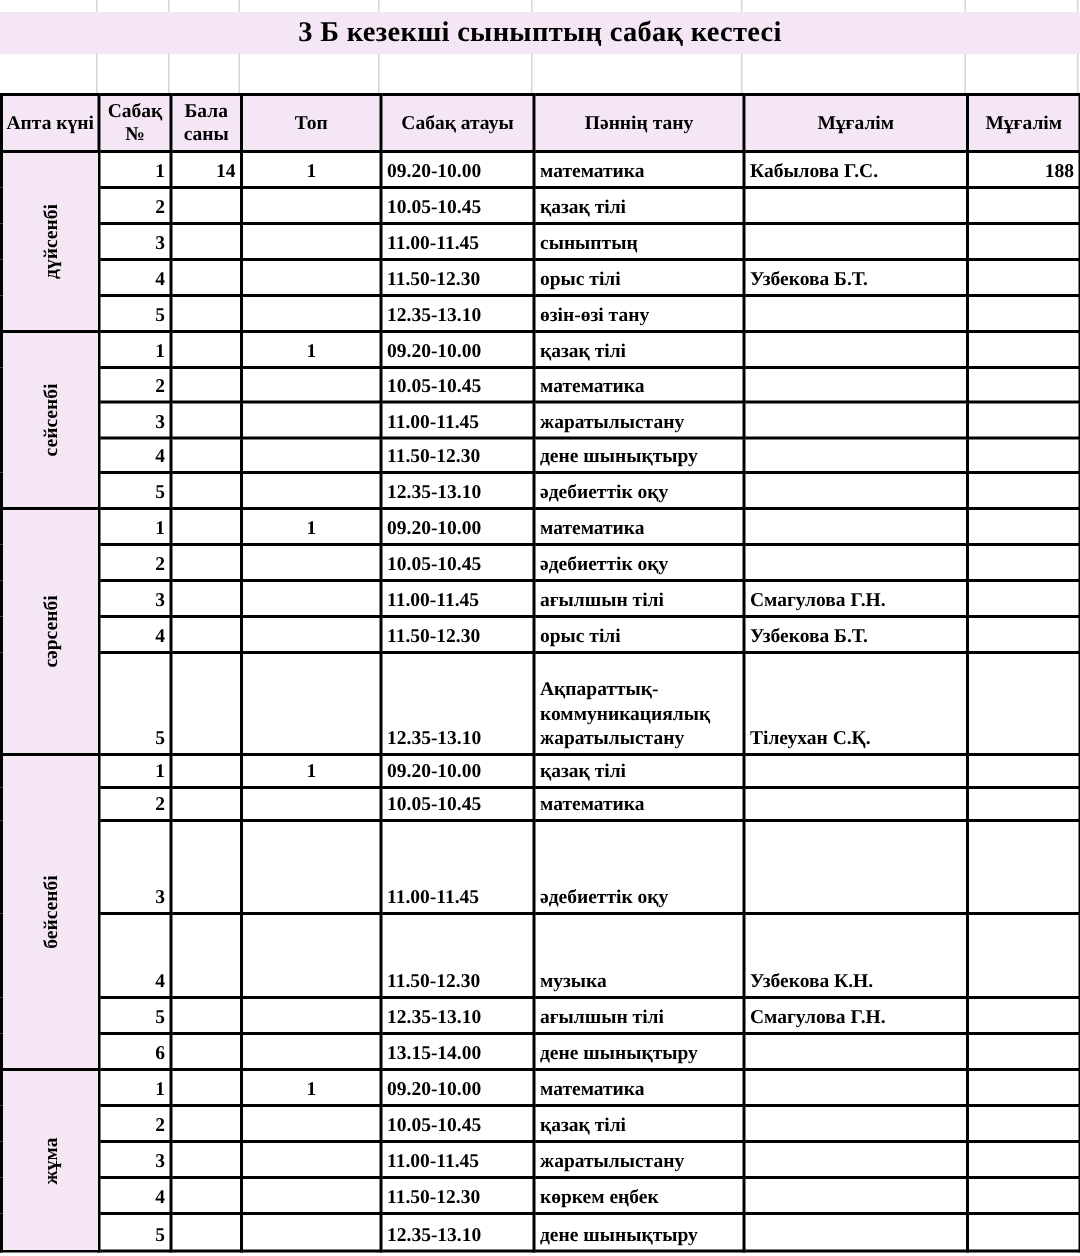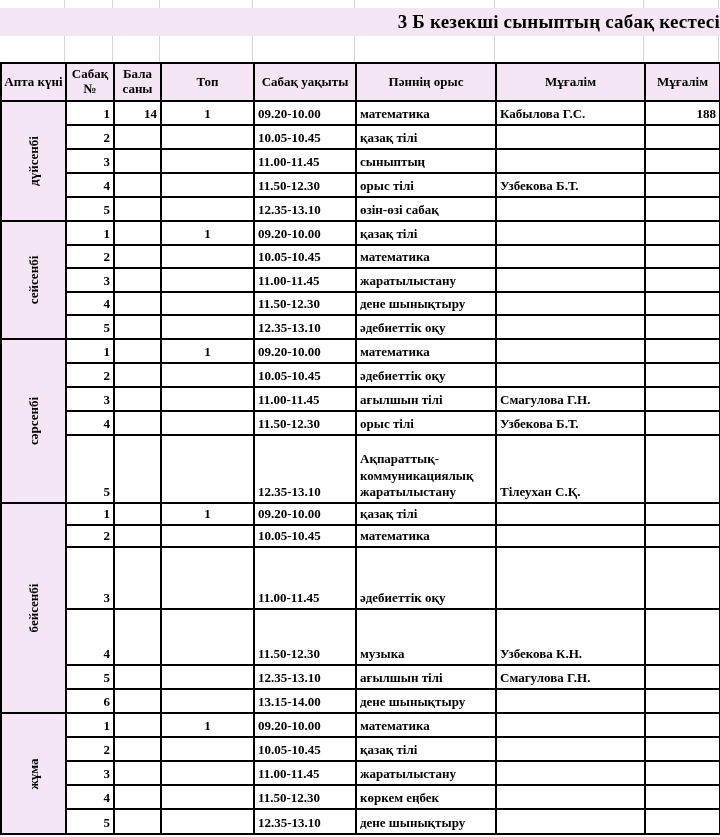--- a/index.html
+++ b/index.html
@@ -15,21 +15,21 @@
     font-family:"Liberation Serif","DejaVu Serif",serif;
     color:var(--ink);
     -webkit-font-smoothing:antialiased;
   }
   .grid-strip{display:flex;width:720px;}
   .grid-strip .gcell{flex:0 0 auto;border-right:1px solid var(--grid);height:100%;}
   .strip-top{height:8px;}
   .strip-mid{height:26px;}
   .title-band{
     width:720px;height:28px;background:var(--lav);
-    display:flex;align-items:center;justify-content:flex-end;
+    display:flex;align-items:center;justify-content:center;
   }
   .title-band .title-text{
     font-size:19px;font-weight:bold;letter-spacing:0.2px;white-space:nowrap;
   }
   table.timetable{
     border-collapse:collapse;table-layout:fixed;
     width:719px;margin:0;
   }
   table.timetable th,
   table.timetable td{
@@ -105,22 +105,22 @@
       <col class="col-subject">
       <col class="col-teacher">
       <col class="col-room">
   </colgroup>
   <thead>
     <tr>
       <th>Апта күні</th>
       <th>Сабақ №</th>
       <th>Бала саны</th>
       <th>Топ</th>
-      <th>Сабақ уақыты</th>
-      <th>Пәннің орыс</th>
+      <th>Сабақ атауы</th>
+      <th>Пәннің тану</th>
       <th>Мұғалім</th>
       <th>Мұғалім</th>
     </tr>
   </thead>
   <tbody>
       <tr style="height: 24px;">
         <td class="day-cell" rowspan="5">
           <span class="day-label">дүйсенбі</span>
         </td>
         <td class="c-num">1</td>
@@ -156,21 +156,21 @@
         <td class="c-time">11.50-12.30</td>
         <td class="c-subject">орыс тілі</td>
         <td class="c-teacher">Узбекова Б.Т.</td>
         <td class="c-room"></td>
       </tr>
       <tr style="height: 24px;">
         <td class="c-num">5</td>
         <td class="c-count"></td>
         <td class="c-group"></td>
         <td class="c-time">12.35-13.10</td>
-        <td class="c-subject">өзін-өзі сабақ</td>
+        <td class="c-subject">өзін-өзі тану</td>
         <td class="c-teacher"></td>
         <td class="c-room"></td>
       </tr>
       <tr style="height: 24px;">
         <td class="day-cell" rowspan="5">
           <span class="day-label">сейсенбі</span>
         </td>
         <td class="c-num">1</td>
         <td class="c-count"></td>
         <td class="c-group">1</td>

